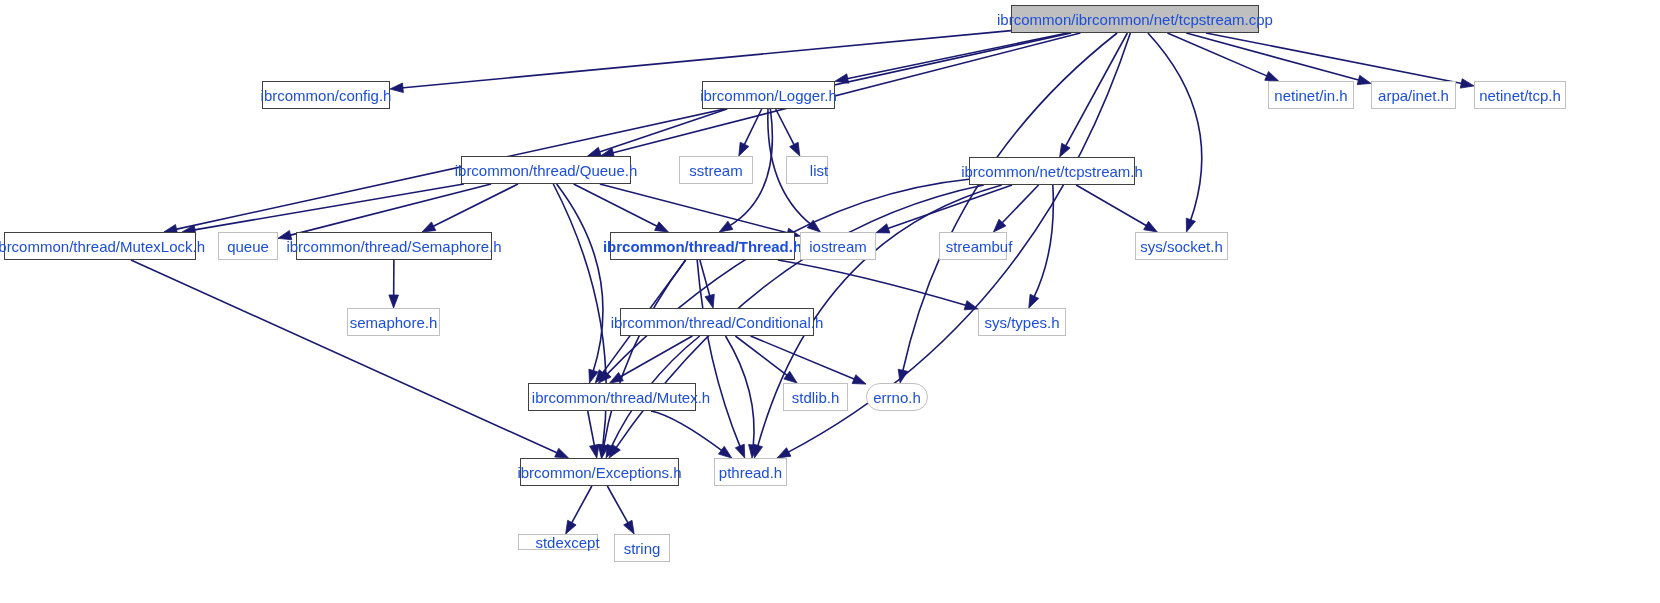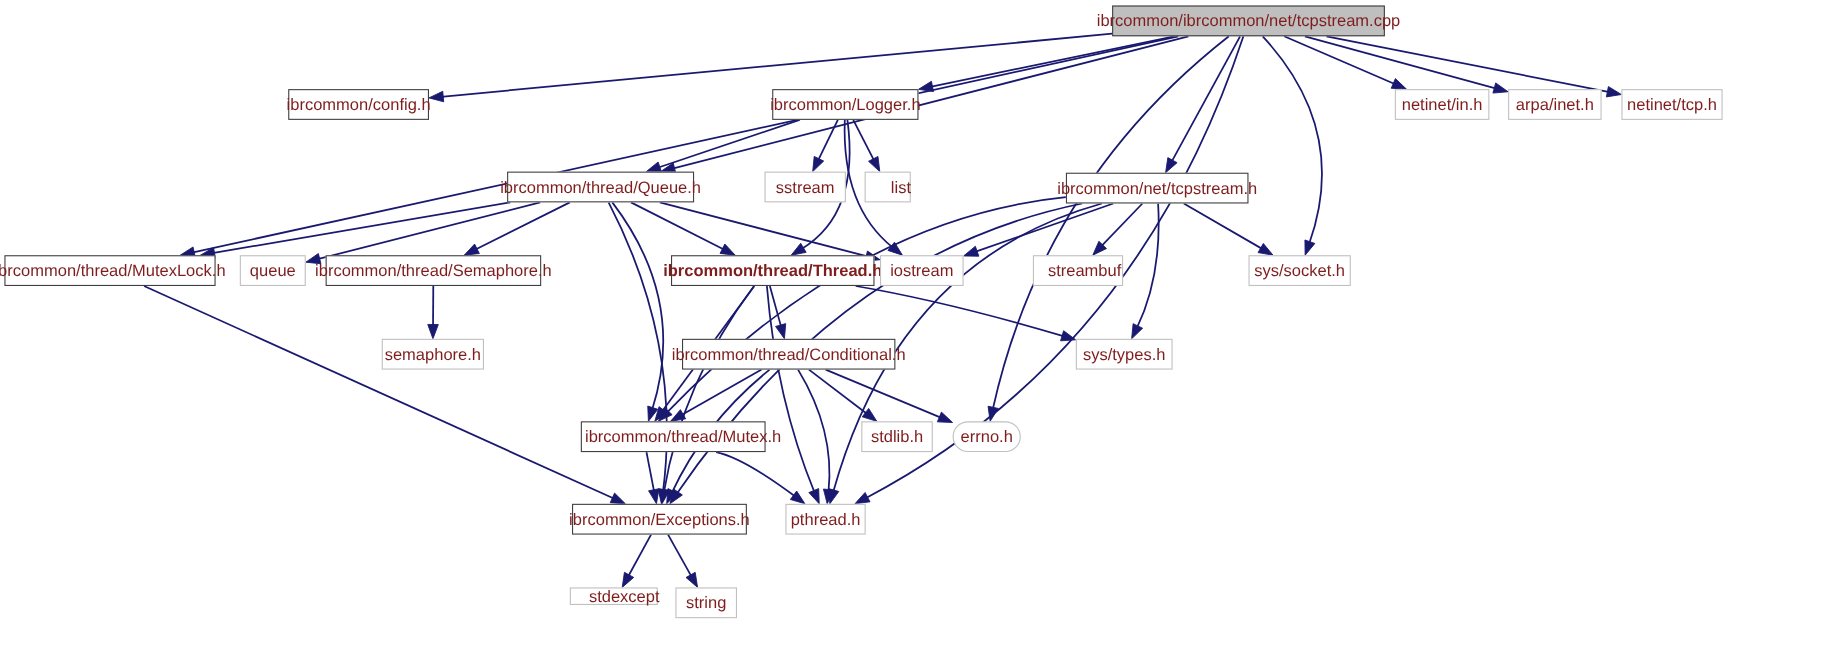--- a/index.html
+++ b/index.html
@@ -33,21 +33,21 @@
     stroke-width: 0.8;
   }
   .node-box {
     position: absolute;
     box-sizing: border-box;
     display: flex;
     align-items: center;
     justify-content: center;
     background: #ffffff;
     border: 1px solid #c0c0c0;
-    color: #7f1d1d;
+    color: #1d4ed8;
     font-size: 15px;
     line-height: 1;
     white-space: nowrap;
     padding: 0 8px;
   }
   .node-box.header {
     border: 1px solid #404040;
     border-width: 1.6px;
   }
   .node-box.root {
@@ -173,21 +173,21 @@
       </div>
       <div class="node-box system" style="left: 1371px; top: 81px; width: 85px; height: 28px;">
         <span class="node-label">arpa/inet.h</span>
       </div>
       <div class="node-box system" style="left: 1474px; top: 81px; width: 92px; height: 28px;">
         <span class="node-label">netinet/tcp.h</span>
       </div>
       <div class="node-box header" style="left: 461px; top: 156px; width: 170px; height: 28px;">
         <span class="node-label">ibrcommon/thread/Queue.h</span>
       </div>
-      <div class="node-box system" style="left: 695px; top: 156px; width: 74px; height: 28px;">
+      <div class="node-box system" style="left: 679px; top: 156px; width: 74px; height: 28px;">
         <span class="node-label">sstream</span>
       </div>
       <div class="node-box system" style="left: 786px; top: 156px; width: 42px; height: 28px; padding-left: 32px;">
         <span class="node-label">list</span>
       </div>
       <div class="node-box header" style="left: 969px; top: 157px; width: 166px; height: 28px;">
         <span class="node-label">ibrcommon/net/tcpstream.h</span>
       </div>
       <div class="node-box header" style="left: 4px; top: 232px; width: 192px; height: 28px;">
         <span class="node-label">ibrcommon/thread/MutexLock.h</span>
@@ -197,21 +197,21 @@
       </div>
       <div class="node-box header" style="left: 296px; top: 232px; width: 196px; height: 28px;">
         <span class="node-label">ibrcommon/thread/Semaphore.h</span>
       </div>
       <div class="node-box header" style="left: 610px; top: 232px; width: 185px; height: 28px; font-weight: bold;">
         <span class="node-label">ibrcommon/thread/Thread.h</span>
       </div>
       <div class="node-box system" style="left: 800px; top: 232px; width: 76px; height: 28px;">
         <span class="node-label">iostream</span>
       </div>
-      <div class="node-box system" style="left: 939px; top: 232px; width: 82px; height: 28px; padding-left: 20px;">
+      <div class="node-box system" style="left: 939px; top: 232px; width: 68px; height: 28px; padding-left: 20px;">
         <span class="node-label">streambuf</span>
       </div>
       <div class="node-box system" style="left: 1135px; top: 232px; width: 93px; height: 28px;">
         <span class="node-label">sys/socket.h</span>
       </div>
       <div class="node-box system" style="left: 347px; top: 308px; width: 93px; height: 28px;">
         <span class="node-label">semaphore.h</span>
       </div>
       <div class="node-box header" style="left: 620px; top: 308px; width: 194px; height: 28px;">
         <span class="node-label">ibrcommon/thread/Conditional.h</span>

